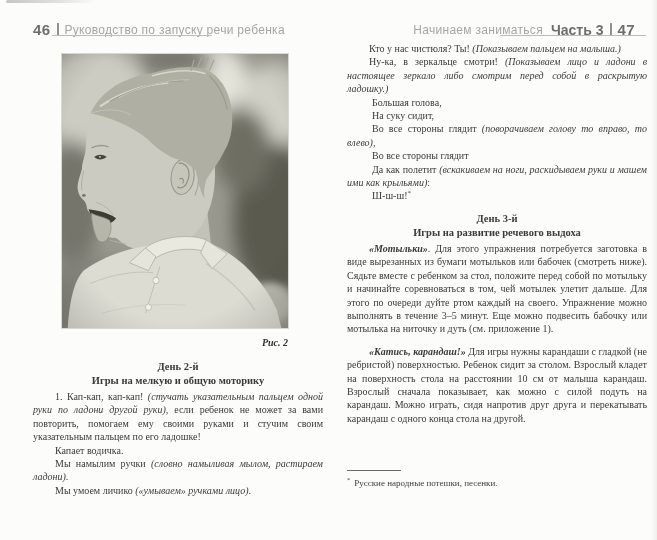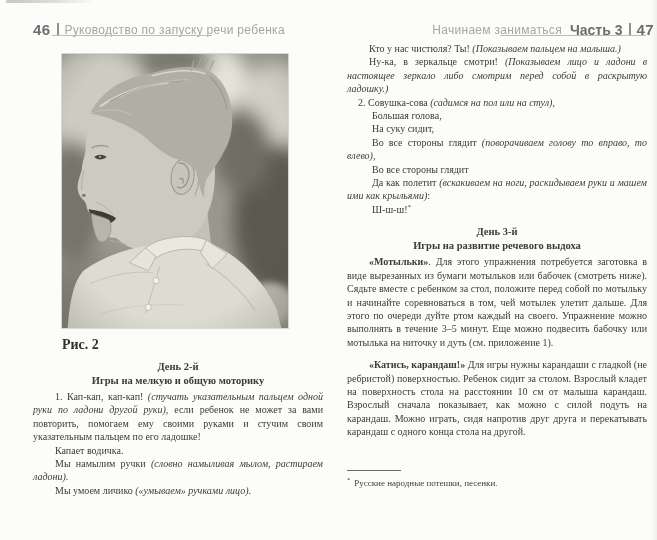--- a/index.html
+++ b/index.html
@@ -11,49 +11,49 @@
   .edge-smudge{position:absolute;top:0;left:6px;width:90px;height:3px;
     background:linear-gradient(90deg,#c6c6c2,#dededa 55%,rgba(255,255,255,0));
     border-radius:2px;}
   .edge-right{position:absolute;top:0;right:0;width:6px;height:540px;
     background:linear-gradient(270deg,#efefec,rgba(255,255,255,0));}
 
   
   .hdr{position:absolute;top:21px;display:flex;align-items:center;
     font-family:"Liberation Sans",sans-serif;white-space:nowrap;}
   .hdr-left{left:33px;}
-  .hdr-right{right:3px;}
+  .hdr-right{right:22px;}
   .pageno{font-weight:bold;font-size:15px;color:#6e6e6e;letter-spacing:.4px;}
   .hdr-div{width:2px;height:13px;background:#8f8f8d;margin:0 6px;}
   .hdr-title{font-size:12px;color:#a6a6a4;letter-spacing:.3px;}
   .hdr-part{font-weight:bold;font-size:14px;color:#6e6e6e;margin-left:8px;}
   .hdr-rule{position:absolute;height:1px;background:#bcbcb8;top:35px;}
   .rule-l{left:52px;width:160px;}
   .rule-r{left:500px;width:146px;}
 
   
   .photo-wrap{position:absolute;left:62px;top:54px;width:226px;height:274px;
     outline:1px solid #d8d8d2;}
   .photo-wrap svg{display:block;}
-  .fig-caption{position:absolute;left:62px;top:337px;width:226px;text-align:left;
-    font-size:14px;font-weight:bold;color:#30302d;}
+  .fig-caption{position:absolute;left:62px;top:337px;width:226px;text-align:right;
+    font-size:10px;font-weight:bold;font-style:italic;color:#30302d;}
 
   
   .col{position:absolute;font-size:10px;line-height:13.4px;text-align:justify;}
   .col-left{left:33px;top:360px;width:290px;}
   .col-right{left:347px;top:42px;width:300px;}
   .day-head{text-align:center;font-weight:bold;font-size:10.5px;line-height:14px;text-indent:0;}
   .para{text-indent:22px;}
   .verse-line{text-indent:25px;}
   .verse-first{text-indent:11px;}
   .head-gap{margin-top:9px;}
   .para-gap{margin-top:9px;}
   .para-sgap{margin-top:2px;}
   .st-i{font-style:italic;}
-  .st-bi{font-weight:bold;}
+  .st-bi{font-weight:bold;font-style:italic;}
   .st-sup{vertical-align:super;font-size:7px;line-height:0;}
 
   
   .footnote{position:absolute;left:347px;top:470px;width:300px;font-size:9px;line-height:12px;color:#3c3c39;}
   .footnote-rule{width:54px;height:1px;background:#6a6a66;margin-bottom:3px;}
   .fn-marker{vertical-align:super;font-size:6.5px;margin-right:4px;}
 </style>
 </head>
 <body>
 
@@ -186,21 +186,20 @@
     <div class="day-head">Игры на мелкую и общую моторику</div>
     <div class="para para-sgap"><span>1. Кап-кап, кап-кап! </span><span class="st-i">(стучать указательным пальцем одной руки по ладони другой руки)</span><span>, если ребенок не может за вами повторить, помогаем ему своими руками и стучим своим указательным пальцем по его ладошке!</span></div>
     <div class="para"><span>Капает водичка.</span></div>
     <div class="para"><span>Мы намылим ручки </span><span class="st-i">(словно намыливая мылом, растираем ладони)</span><span>.</span></div>
     <div class="para"><span>Мы умоем личико </span><span class="st-i">(«умываем» ручками лицо)</span><span>.</span></div>
   </div>
 
   <div class="col col-right">
     <div class="para"><span>Кто у нас чистюля? Ты! </span><span class="st-i">(Показываем пальцем на малыша.)</span></div>
     <div class="para"><span>Ну-ка, в зеркальце смотри! </span><span class="st-i">(Показываем лицо и ладони в настоящее зеркало либо смотрим перед собой в раскрытую ладошку.)</span></div>
-    <div class="verse-line verse-first"><span>2. Совушка-сова </span><span class="st-i">(садимся на пол или на стул)</span><span>,</span></div>
     <div class="verse-line"><span>Большая голова,</span></div>
     <div class="verse-line"><span>На суку сидит,</span></div>
     <div class="verse-line"><span>Во все стороны глядит </span><span class="st-i">(поворачиваем голову то вправо, то влево)</span><span>,</span></div>
     <div class="verse-line"><span>Во все стороны глядит</span></div>
     <div class="verse-line"><span>Да как полетит </span><span class="st-i">(вскакиваем на ноги, раскидываем руки и машем ими как крыльями)</span><span>:</span></div>
     <div class="verse-line"><span>Ш-ш-ш!</span><span class="st-sup">*</span></div>
     <div class="day-head head-gap">День 3-й</div>
     <div class="day-head">Игры на развитие речевого выдоха</div>
     <div class="para para-sgap"><span class="st-bi">«Мотыльки»</span><span>. Для этого упражнения потребуется заготовка в виде вырезанных из бумаги мотыльков или бабочек (смотреть ниже). Сядьте вместе с ребенком за стол, положите перед собой по мотыльку и начинайте соревноваться в том, чей мотылек улетит дальше. Для этого по очереди дуйте ртом каждый на своего. Упражнение можно выполнять в течение 3–5 минут. Еще можно подвесить бабочку или мотылька на ниточку и дуть (см. приложение 1).</span></div>
     <div class="para para-gap"><span class="st-bi">«Катись, карандаш!»</span><span> Для игры нужны карандаши с гладкой (не ребристой) поверхностью. Ребенок сидит за столом. Взрослый кладет на поверхность стола на расстоянии 10 см от малыша карандаш. Взрослый сначала показывает, как можно с силой подуть на карандаш. Можно играть, сидя напротив друг друга и перекатывать карандаш с одного конца стола на другой.</span></div>

